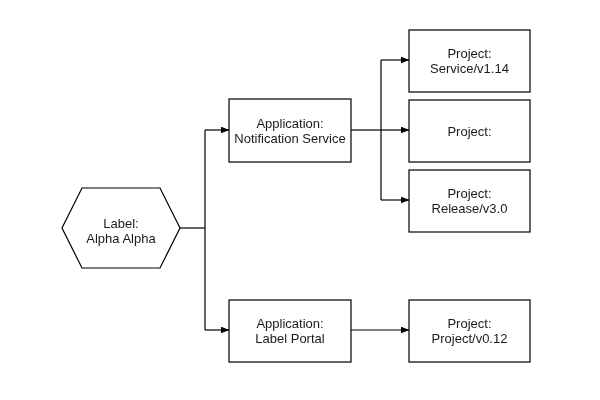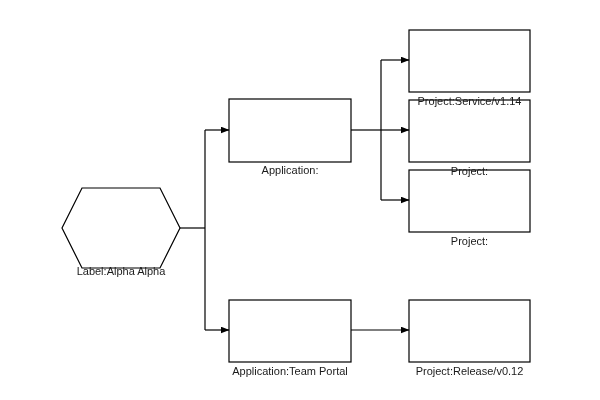--- a/index.html
+++ b/index.html
@@ -23,30 +23,30 @@
   #diagram-svg {
     position: absolute;
     top: 0;
     left: 0;
     width: 600px;
     height: 400px;
   }
   .node-label {
     position: absolute;
     display: flex;
+    flex-direction: column;
     align-items: center;
     justify-content: center;
     text-align: center;
     font-family: "Liberation Sans", sans-serif;
-    font-size: 11px;
+    font-size: 13px;
     line-height: 15px;
     color: #1a1a1a;
     pointer-events: none;
     white-space: pre;
-    margin-top: 40px;
   }
   .node-label .line-inner {
     display: block;
     text-align: left;
   }
 </style>
 </head>
 <body>
 
 <div id="diagram-canvas">
@@ -91,38 +91,40 @@
     <path d="M351,330 L409,330" fill="none" stroke="#000000" stroke-width="1.2" marker-end="url(#arrowhead)"></path>
   </svg>
 
   <div class="node-label" style="left:62px; top:188px; width:118px; height:86px;">
     <span class="line-inner">Label:</span>
     <span class="line-inner">Alpha Alpha</span>
   </div>
 
   <div class="node-label" style="left:229px; top:99px; width:122px; height:63px;">
     <span class="line-inner">Application:</span>
+    <span class="line-inner">Notification Service</span>
   </div>
 
   <div class="node-label" style="left:229px; top:300px; width:122px; height:62px;">
     <span class="line-inner">Application:</span>
-    <span class="line-inner">Team Portal</span>
+    <span class="line-inner">Label Portal</span>
   </div>
 
   <div class="node-label" style="left:409px; top:30px; width:121px; height:62px;">
     <span class="line-inner">Project:</span>
     <span class="line-inner">Service/v1.14</span>
   </div>
 
   <div class="node-label" style="left:409px; top:100px; width:121px; height:62px;">
     <span class="line-inner">Project:</span>
   </div>
 
   <div class="node-label" style="left:409px; top:170px; width:121px; height:62px;">
     <span class="line-inner">Project:</span>
+    <span class="line-inner">Release/v3.0</span>
   </div>
 
   <div class="node-label" style="left:409px; top:300px; width:121px; height:62px;">
     <span class="line-inner">Project:</span>
-    <span class="line-inner">Release/v0.12</span>
+    <span class="line-inner">Project/v0.12</span>
   </div>
 
 </div>
 
 </body></html>

